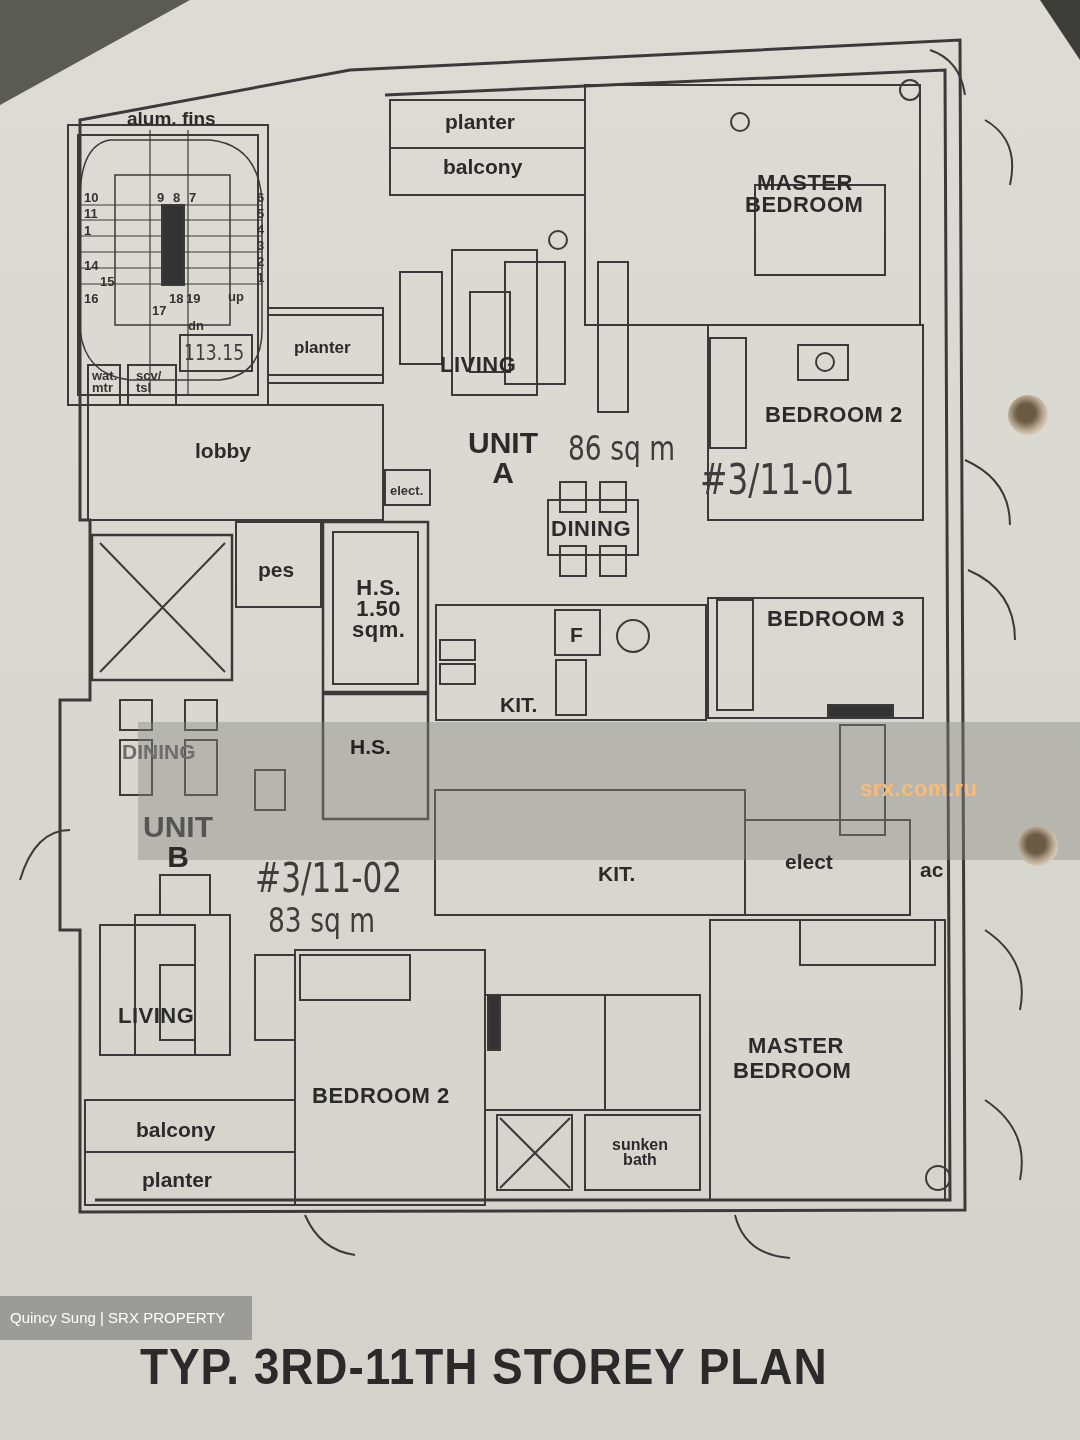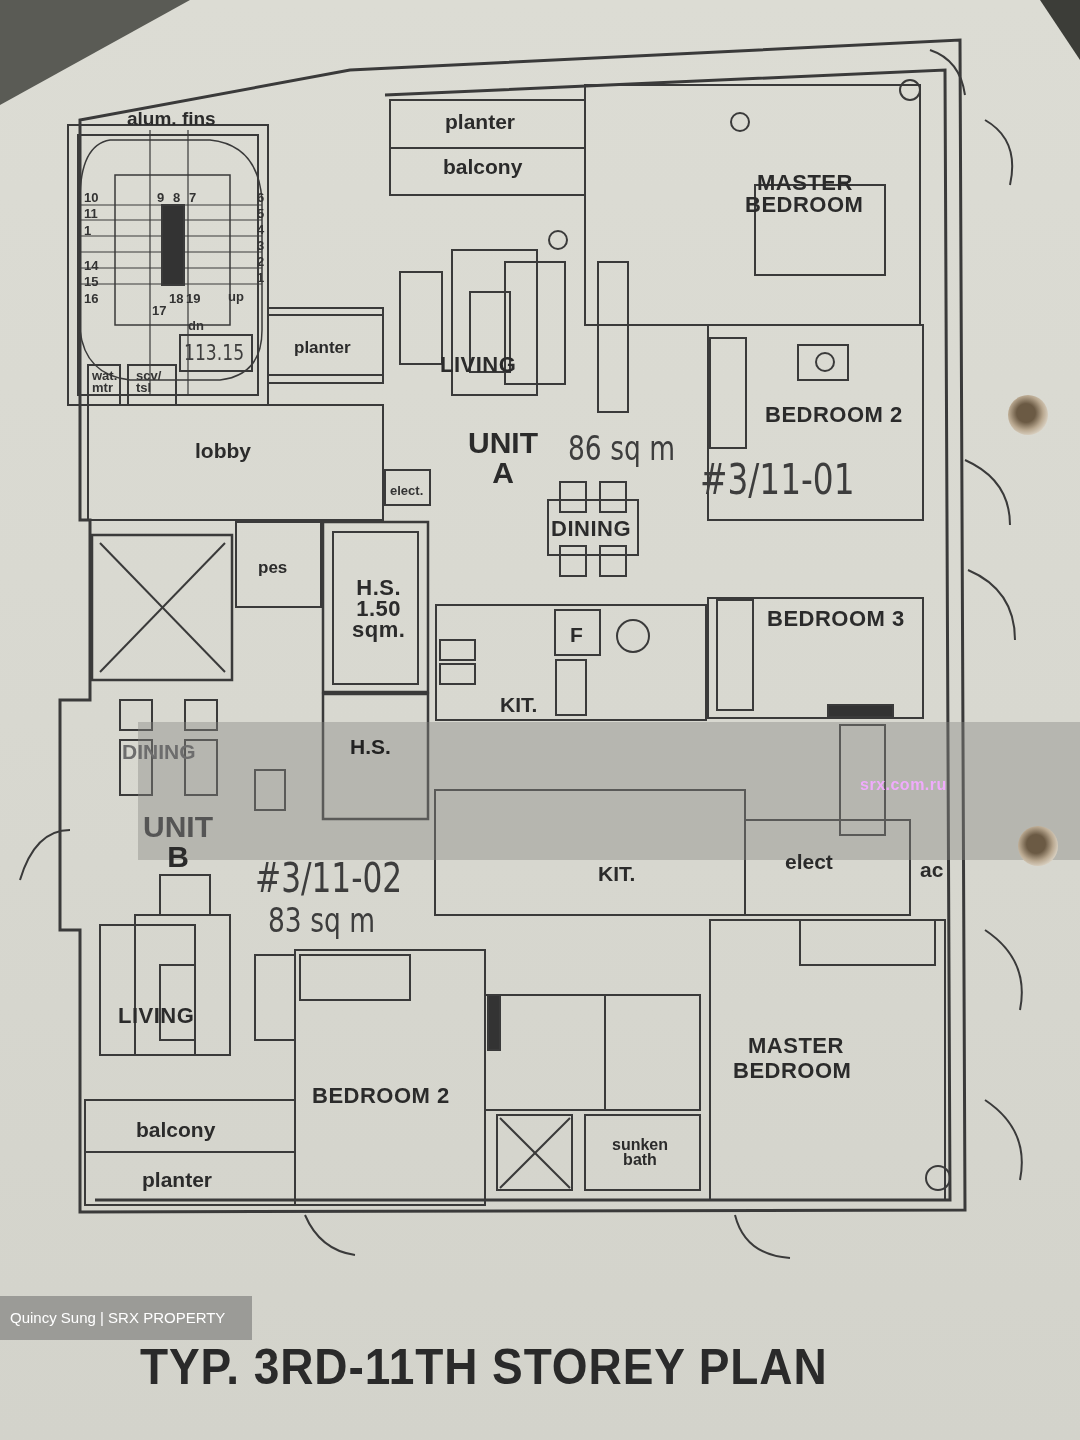--- a/index.html
+++ b/index.html
@@ -9,21 +9,21 @@
   .shadow-right { position:absolute; right:0; top:0; width:40px; height:60px; background:#3c3d38; clip-path:polygon(0 0,100% 0,100% 100%); }
   svg.plan { position:absolute; left:0; top:0; }
   .lbl { position:absolute; color:#2b2b2b; font-weight:bold; white-space:nowrap; }
   .sm { font-size:19px; }
   .md { font-size:21px; }
   .cap { font-size:22px; letter-spacing:0.5px; }
   .big { font-size:30px; line-height:30px; text-align:center; }
   .hand { position:absolute; color:#3d3d3d; font-family:"DejaVu Sans", sans-serif; font-weight:normal; white-space:nowrap; transform:scaleX(0.78); transform-origin:left top; }
   .tiny { position:absolute; font-size:13px; color:#333; font-weight:bold; }
   .band { position:absolute; left:138px; top:722px; width:942px; height:138px; background:rgba(135,135,130,0.42); }
-  .watermark-band { position:absolute; left:860px; top:776px; font-size:16px; color:#f0abfc; font-weight:bold; letter-spacing:0.5px; }
+  .watermark-band { position:absolute; left:860px; top:776px; font-size:22px; color:#fdba74; font-weight:bold; letter-spacing:0.5px; }
   .credit { position:absolute; left:0; top:1296px; width:252px; height:44px; background:#9b9b97; color:#ffffff; font-size:15px; line-height:44px; padding-left:10px; box-sizing:border-box; }
   .title { position:absolute; left:140px; top:1338px; font-size:50px; font-weight:bold; color:#2a2a2a; letter-spacing:1px; transform:scaleX(0.92); transform-origin:left top; white-space:nowrap; }
   .hole { position:absolute; width:40px; height:40px; border-radius:50%; background:radial-gradient(circle at 45% 45%,#6b5a44 0 30%,#b9a890 55%,#e6e0d4 80%); }
 </style>
 </head>
 <body>
 
 <div class="paper"></div>
 <div class="shadow-left"></div>
 <div class="shadow-right"></div>
@@ -151,21 +151,21 @@
     <path d="M735 1215 Q745 1255 790 1258"></path>
     <path d="M20 880 Q35 830 70 830"></path>
   </g>
 </svg>
 
 <div class="lbl sm" style="left:127px;top:108px;">alum. fins</div>
 <div class="tiny" style="left:84px;top:190px;">10</div>
 <div class="tiny" style="left:84px;top:206px;">11</div>
 <div class="tiny" style="left:84px;top:223px;">1</div>
 <div class="tiny" style="left:84px;top:258px;">14</div>
-<div class="tiny" style="left:84px;top:274px;">15</div>
+<div class="tiny" style="left:100px;top:274px;">15</div>
 <div class="tiny" style="left:84px;top:291px;">16</div>
 <div class="tiny" style="left:157px;top:190px;">9</div>
 <div class="tiny" style="left:173px;top:190px;">8</div>
 <div class="tiny" style="left:189px;top:190px;">7</div>
 <div class="tiny" style="left:257px;top:190px;">6</div>
 <div class="tiny" style="left:257px;top:206px;">5</div>
 <div class="tiny" style="left:257px;top:222px;">4</div>
 <div class="tiny" style="left:257px;top:238px;">3</div>
 <div class="tiny" style="left:257px;top:254px;">2</div>
 <div class="tiny" style="left:257px;top:270px;">1</div>
@@ -173,21 +173,21 @@
 <div class="tiny" style="left:169px;top:291px;">18</div>
 <div class="tiny" style="left:186px;top:291px;">19</div>
 <div class="tiny" style="left:228px;top:289px;">up</div>
 <div class="tiny" style="left:188px;top:318px;">dn</div>
 <div class="hand" style="left:184px;top:340px;font-size:22px;">113.15</div>
 <div class="tiny" style="left:92px;top:370px;width:28px;line-height:12px;">wat. mtr</div>
 <div class="tiny" style="left:136px;top:370px;width:36px;line-height:12px;">scv/ tsl</div>
 <div class="lbl sm" style="left:294px;top:338px;font-size:17px;">planter</div>
 <div class="lbl md" style="left:195px;top:439px;">lobby</div>
 <div class="tiny" style="left:390px;top:483px;">elect.</div>
-<div class="lbl sm" style="left:258px;top:558px;font-size:17px;">pes</div>
+<div class="lbl sm" style="left:258px;top:558px;font-size:21px;">pes</div>
 
 <div class="lbl md" style="left:445px;top:110px;">planter</div>
 <div class="lbl md" style="left:443px;top:155px;">balcony</div>
 <div class="lbl cap" style="left:757px;top:170px;">MASTER</div>
 <div class="lbl cap" style="left:745px;top:192px;">BEDROOM</div>
 <div class="lbl cap" style="left:440px;top:352px;">LIVING</div>
 <div class="lbl cap" style="left:765px;top:402px;">BEDROOM 2</div>
 <div class="lbl big" style="left:468px;top:428px;">
   <div>UNIT</div>
   <div>A</div>

